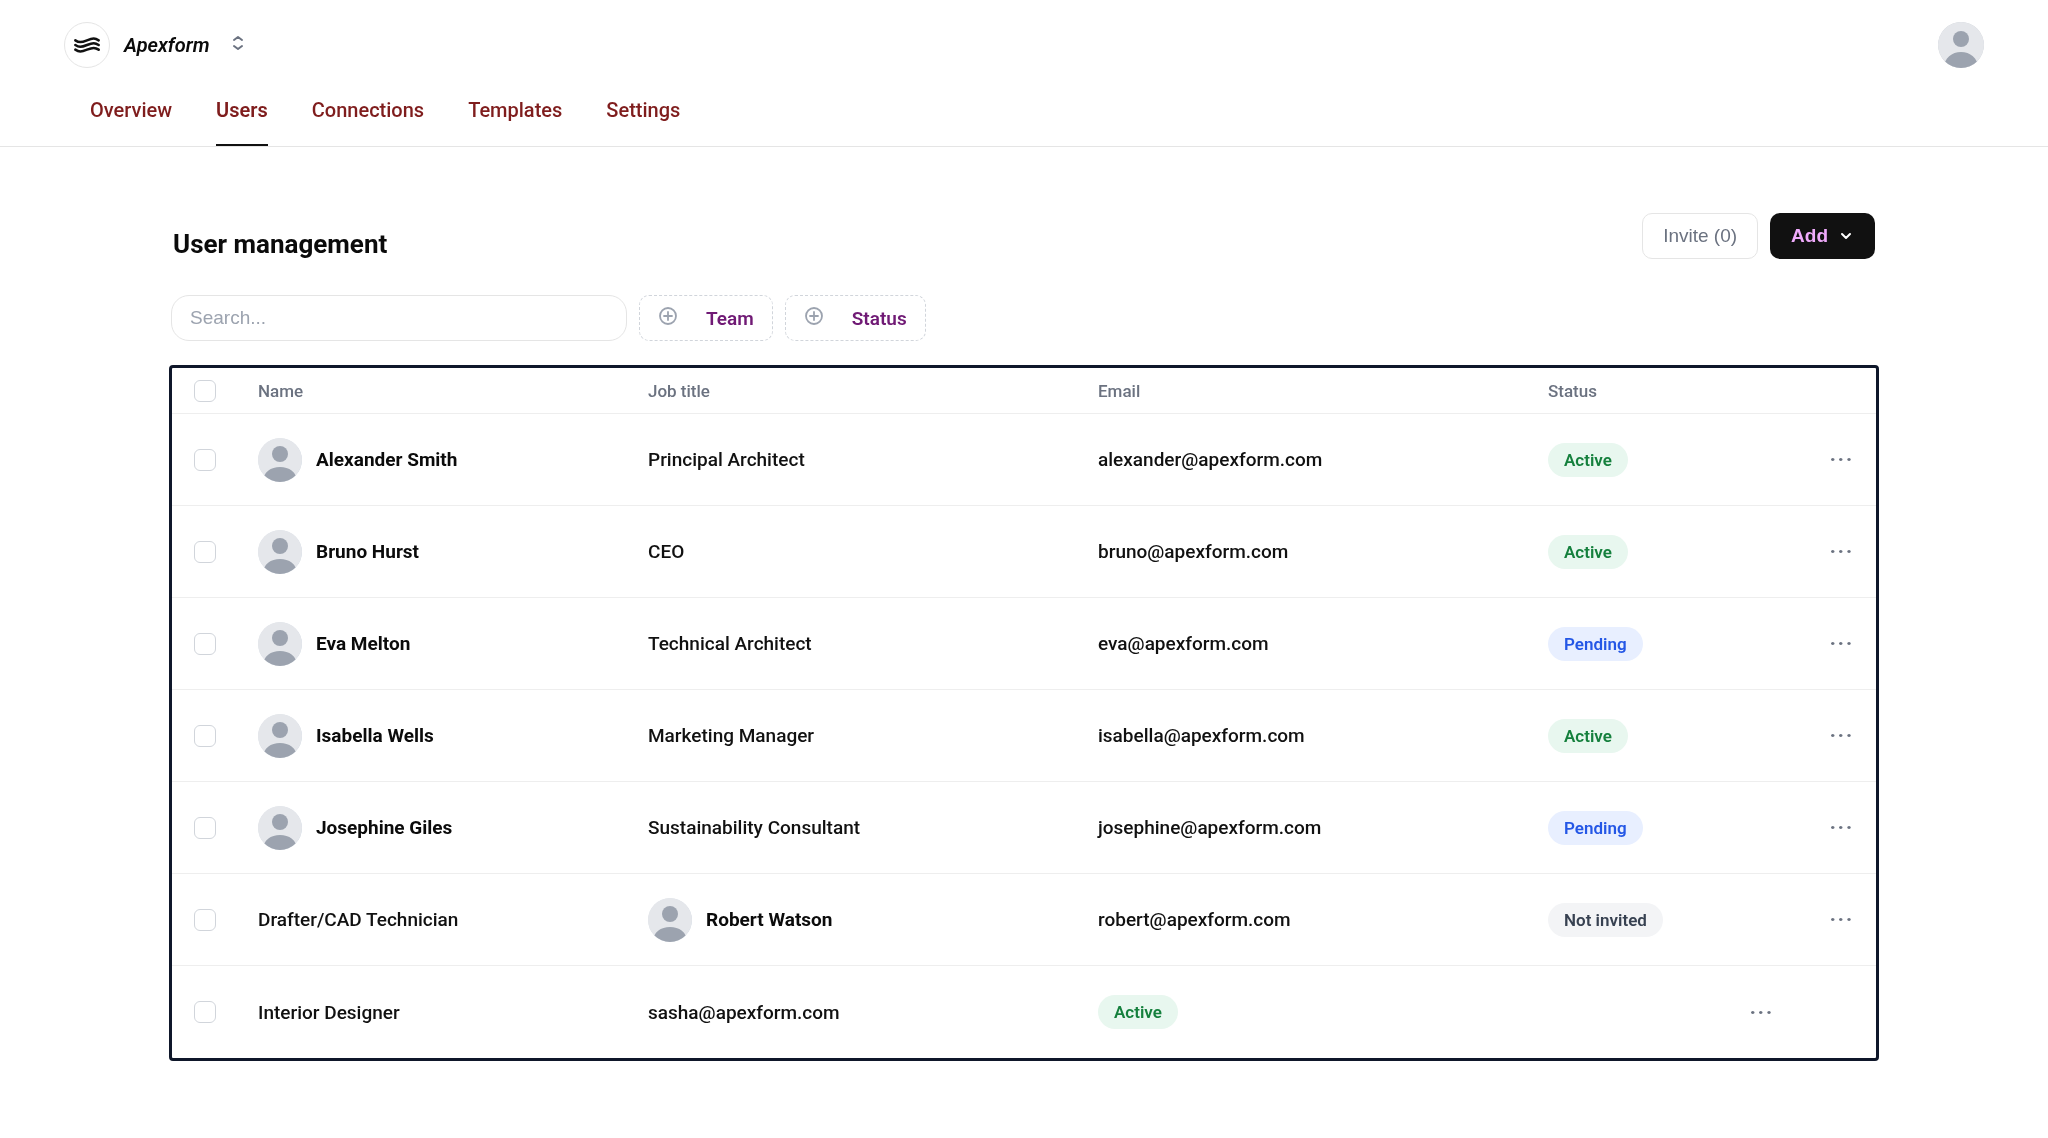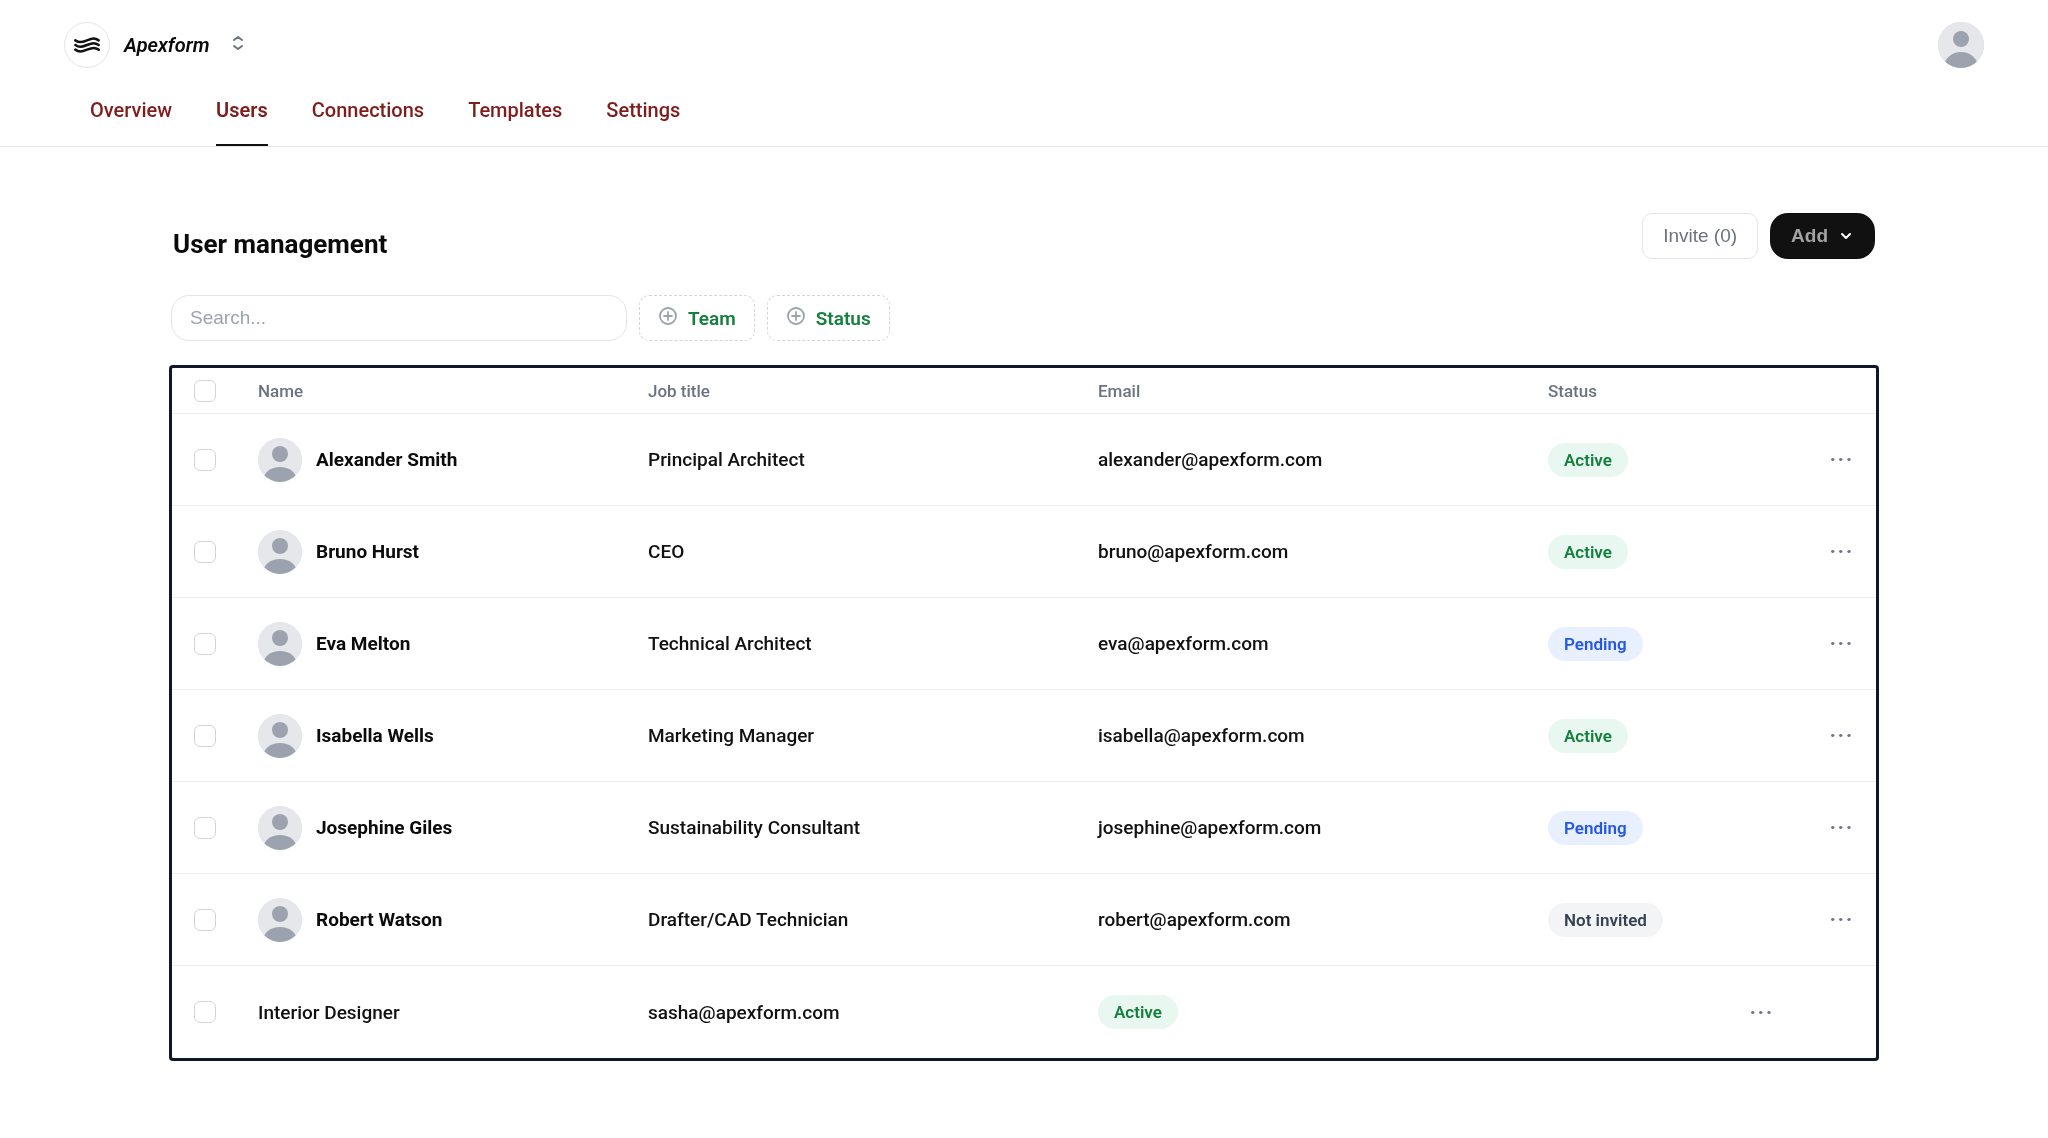--- a/index.html
+++ b/index.html
@@ -86,46 +86,46 @@
   .btn {
     display:inline-flex; align-items:center; gap:10px;
     height: 46px;
     padding: 0 20px;
     border-radius: 10px;
     font-size: 19px;
     cursor: pointer;
     border: 1px solid transparent;
   }
   .btn-outline { background:#fff; border-color:#e5e5e5; color:#6b7280; }
-  .btn-dark { background:#111; color:#a3a3a3; font-weight:600;border-radius:18px; }
+  .btn-dark { background:#111; color:#f0abfc; font-weight:600; }
   .btn-dark svg { stroke:#fff; }
 
   
   .filter-row {
     display:flex; gap:12px; align-items:center;
     padding: 0 2px 24px 2px;
   }
   .search-box {
     width: 456px; height: 46px;
     border: 1px solid #e5e5e5;
     border-radius: 18px;
     padding: 0 18px;
     font-size: 19px;
     color:#111;
   }
   .search-box::placeholder { color:#9ca3af; }
   .chip {
-    display:inline-flex; align-items:center; gap:10px;
+    display:inline-flex; align-items:center; gap:28px;
     height: 46px;
     padding: 0 18px;
     border: 1px dashed #d1d5db;
     border-radius: 10px;
     font-size: 19px;
     font-weight: 600;
-    color:#15803d;
+    color:#701a75;
     cursor:pointer;
     background:#fff;
   }
   .chip .plus { color:#9ca3af; }
 
   
   .table-wrap {
     border: 3px solid #0f172a;
     border-radius: 4px;
     overflow: hidden;
@@ -361,31 +361,31 @@
           </div>
           <div class="cell job">Sustainability Consultant</div>
           <div class="cell email">josephine@apexform.com</div>
           <div class="cell status"><span class="badge pending">Pending</span></div>
           <div class="cell actions"><span class="dots">···</span></div>
         </div>
         <div class="row">
           <div class="cell">
             <div class="check"></div>
           </div>
+          <div class="cell job">Drafter/CAD Technician</div>
           <div class="cell name">
             <div class="user-avatar">
               <svg viewBox="0 0 44 44">
                 <circle cx="22" cy="22" r="22" fill="#e5e7eb"></circle>
                 <circle cx="22" cy="16" r="8" fill="#9ca3af"></circle>
                 <path d="M5 44c0-10 8-15 17-15s17 5 17 15" fill="#9ca3af"></path>
               </svg>
             </div>
             <span>Robert Watson</span>
           </div>
-          <div class="cell job">Drafter/CAD Technician</div>
           <div class="cell email">robert@apexform.com</div>
           <div class="cell status"><span class="badge not_invited">Not invited</span></div>
           <div class="cell actions"><span class="dots">···</span></div>
         </div>
         <div class="row">
           <div class="cell">
             <div class="check"></div>
           </div>
           <div class="cell job">Interior Designer</div>
           <div class="cell email">sasha@apexform.com</div>

